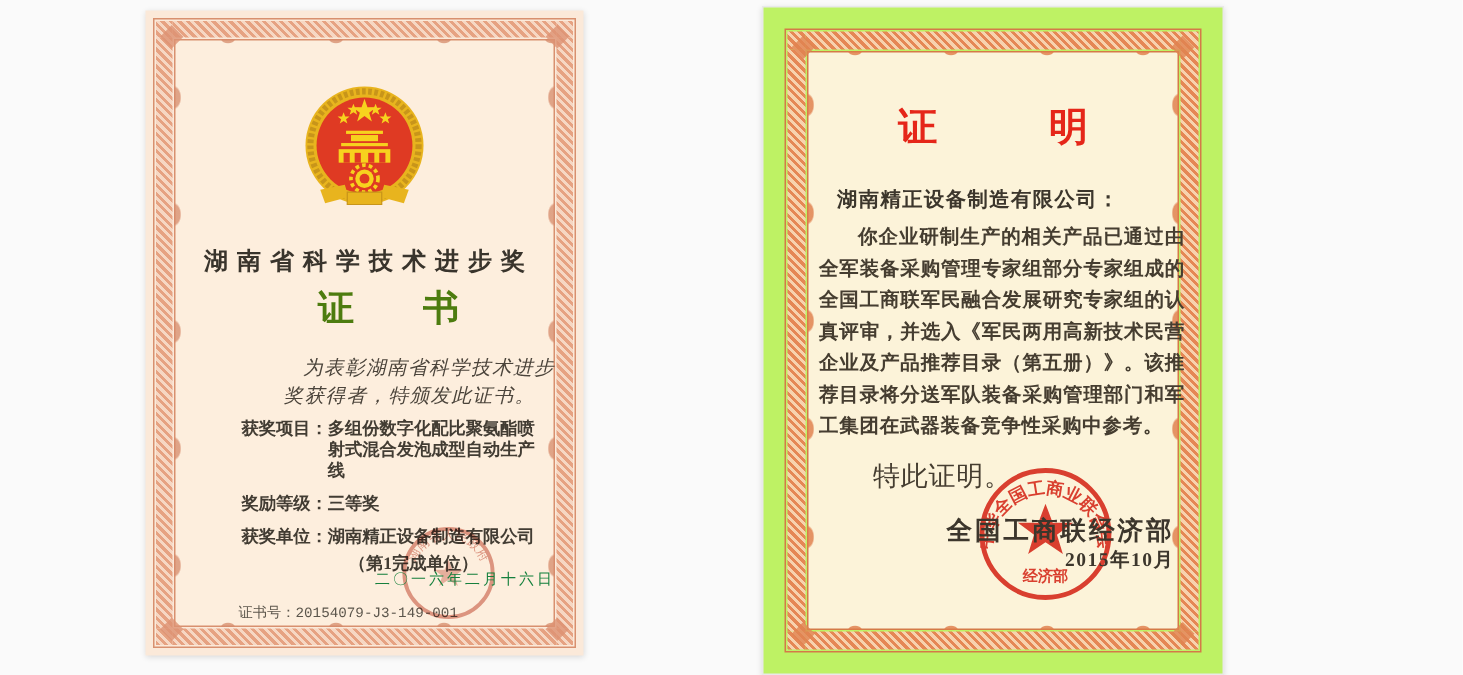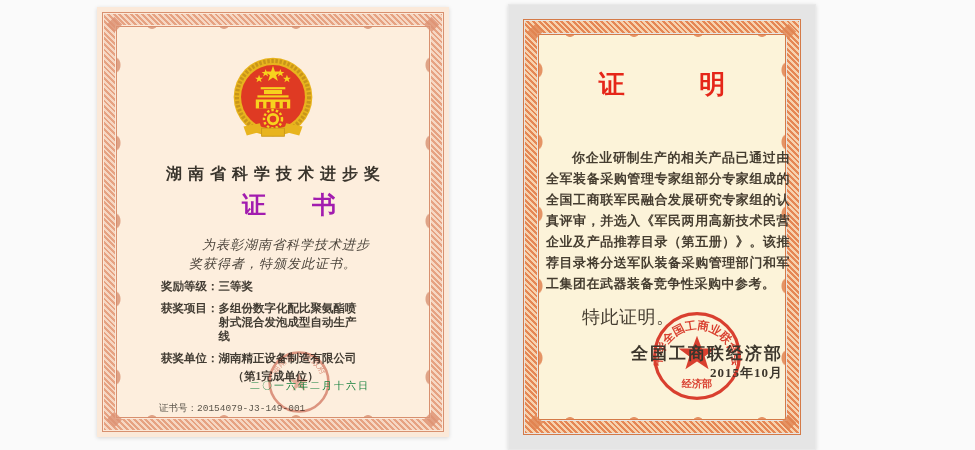--- a/index.html
+++ b/index.html
@@ -3,21 +3,21 @@
 <meta charset="utf-8">
 <style>
   * { margin:0; padding:0; box-sizing:border-box; }
   body { font-family:"Liberation Serif", serif; }
   .stage { position:relative; width:975px; height:450px; background:#fafafa; overflow:hidden; }
 
   
   .paper { position:absolute; box-shadow:0 1px 4px rgba(0,0,0,.14); }
 
   
-  .cert-left { left:97px; top:7px; width:352px; height:430px; background:#fbe9d9; }
+  .cert-left { left:97px; top:7px; width:292px; height:430px; background:#fbe9d9; }
   .cert-left .frame-line-outer { position:absolute; inset:5px; border:1px solid #d8906f; }
   .cert-left .frame-band { position:absolute; inset:7px; border:11px solid transparent;
       border-image:repeating-linear-gradient(45deg,#e6a282 0 2px,#f6d7c3 2px 4px) 11; }
   .cert-left .frame-line-inner { position:absolute; inset:19px; border:1px solid #d8906f; background:#fdeedd; }
   .cert-left .ornaments { position:absolute; inset:19px; pointer-events:none;
       background-image:
         radial-gradient(ellipse 8px 5px at 50% 0%, rgba(214,138,106,.75) 0 4px, transparent 5px),
         radial-gradient(ellipse 8px 5px at 50% 100%, rgba(214,138,106,.75) 0 4px, transparent 5px),
         radial-gradient(ellipse 5px 8px at 0% 50%, rgba(214,138,106,.75) 0 4px, transparent 5px),
         radial-gradient(ellipse 5px 8px at 100% 50%, rgba(214,138,106,.75) 0 4px, transparent 5px);
@@ -26,37 +26,37 @@
       background-repeat:repeat-x,repeat-x,repeat-y,repeat-y; }
   .corner { position:absolute; width:11px; height:11px; transform:rotate(45deg); opacity:.8; }
   .cert-left .corner { background:#dd9273; }
   .c-tl { top:12px; left:12px; } .c-tr { top:12px; right:12px; }
   .c-bl { bottom:12px; left:12px; } .c-br { bottom:12px; right:12px; }
 
   .cert-left .emblem { position:absolute; top:49px; left:50%; margin-left:-41px; }
   .cert-left .l-title { position:absolute; top:157px; width:100%; text-align:center;
       font-size:16px; font-weight:bold; color:#39342c; letter-spacing:6px; text-indent:6px; }
   .cert-left .l-subtitle { position:absolute; top:182px; width:100%; text-align:center;
-      font-size:24px; font-weight:bold; color:#a21caf; letter-spacing:20px; text-indent:20px;padding-left:32px; }
+      font-size:24px; font-weight:bold; color:#4d7c0f; letter-spacing:20px; text-indent:20px;padding-left:32px; }
   .cert-left .l-citation { position:absolute; top:228px; left:76px; width:200px;
       font-size:13px; color:#4b443b; line-height:19px; text-indent:2em; letter-spacing:1px; font-style:italic;text-align:center; }
   .cert-left .l-fields { position:absolute; top:272px; left:64px; width:200px;
       font-size:11.5px; font-weight:bold; color:#423c33; line-height:14px; }
   .l-field { display:flex; margin-bottom:8px; }
   .l-field .lab { white-space:nowrap; }
   .l-field .val { flex:1; }
   .l-field .note { display:block; padding-left:14px; margin-top:4px; }
   .cert-left .l-date { position:absolute; top:372px; left:128px; width:170px; text-align:center;
       font-size:10px; color:#15803d; letter-spacing:2px; z-index:3; }
   .cert-left .l-serial { position:absolute; top:395px; left:62px;
       font-size:9.5px; color:#5c564c; font-family:"Liberation Mono", monospace; }
   .cert-left .l-seal { position:absolute; top:343px; left:170px; z-index:2; mix-blend-mode:multiply; opacity:.55; }
 
   
-  .cert-right { left:508px; top:4px; width:308px; height:446px; background:#e5e5e5; border:1px solid #e9e9e9; }
+  .cert-right { left:508px; top:4px; width:308px; height:446px; background:#bef264; border:1px solid #e9e9e9; }
   .cert-right .frame-line-outer { position:absolute; inset:14px; border:1px solid #d47a48; }
   .cert-right .frame-band { position:absolute; inset:16px; border:12px solid transparent;
       border-image:repeating-linear-gradient(45deg,#e58755 0 2px,#f7d2ae 2px 4px) 12; }
   .cert-right .frame-line-inner { position:absolute; inset:29px; border:1px solid #d47a48; background:#fcf3d9; }
   .cert-right .ornaments { position:absolute; inset:29px; pointer-events:none;
       background-image:
         radial-gradient(ellipse 8px 5px at 50% 0%, rgba(223,123,72,.8) 0 4px, transparent 5px),
         radial-gradient(ellipse 8px 5px at 50% 100%, rgba(223,123,72,.8) 0 4px, transparent 5px),
         radial-gradient(ellipse 5px 8px at 0% 50%, rgba(223,123,72,.8) 0 4px, transparent 5px),
         radial-gradient(ellipse 5px 8px at 100% 50%, rgba(223,123,72,.8) 0 4px, transparent 5px);
@@ -125,26 +125,26 @@
       <path d="M36 88 H64 V98 H36 Z" fill="#e8b41e"></path>
       <path d="M36 88 H64 V98 H36 Z" fill="none" stroke="#c8951a" stroke-width="1"></path>
     </svg>
 
     <div class="l-title">湖南省科学技术进步奖</div>
     <div class="l-subtitle">证 书</div>
     <div class="l-citation">为表彰湖南省科学技术进步奖获得者，特颁发此证书。</div>
 
     <div class="l-fields">
       <div class="l-field">
+        <span class="lab">获奖项目：</span>
+        <span class="val">多组份数字化配比聚氨酯喷射式混合发泡成型自动生产线</span>
+      </div>
+      <div class="l-field">
         <span class="lab">奖励等级：</span>
         <span class="val">三等奖</span>
-      </div>
-      <div class="l-field">
-        <span class="lab">获奖项目：</span>
-        <span class="val">多组份数字化配比聚氨酯喷射式混合发泡成型自动生产线</span>
       </div>
       <div class="l-field">
         <span class="lab">获奖单位：</span>
         <span class="val">
           <span>湖南精正设备制造有限公司</span>
           <span class="note">（第1完成单位）</span>
         </span>
       </div>
     </div>
 
@@ -167,20 +167,21 @@
     <div class="frame-line-outer"></div>
     <div class="frame-band"></div>
     <div class="frame-line-inner"></div>
     <div class="ornaments"></div>
     <div class="corner c-tl"></div>
     <div class="corner c-tr"></div>
     <div class="corner c-bl"></div>
     <div class="corner c-br"></div>
 
     <div class="r-title">证 明</div>
+    <div class="r-salutation">湖南精正设备制造有限公司：</div>
 
     <div class="r-body-wrap">
       <div class="r-body">你企业研制生产的相关产品已通过由全军装备采购管理专家组部分专家组成的全国工商联军民融合发展研究专家组的认真评审，并选入《军民两用高新技术民营企业及产品推荐目录（第五册）》。该推荐目录将分送军队装备采购管理部门和军工集团在武器装备竞争性采购中参考。</div>
       <div class="r-closing">特此证明。</div>
     </div>
 
     <div class="r-signer">全国工商联经济部</div>
     <div class="r-date">2015年10月</div>
 
     <svg class="r-seal" width="92" height="92" viewBox="0 0 100 100">

